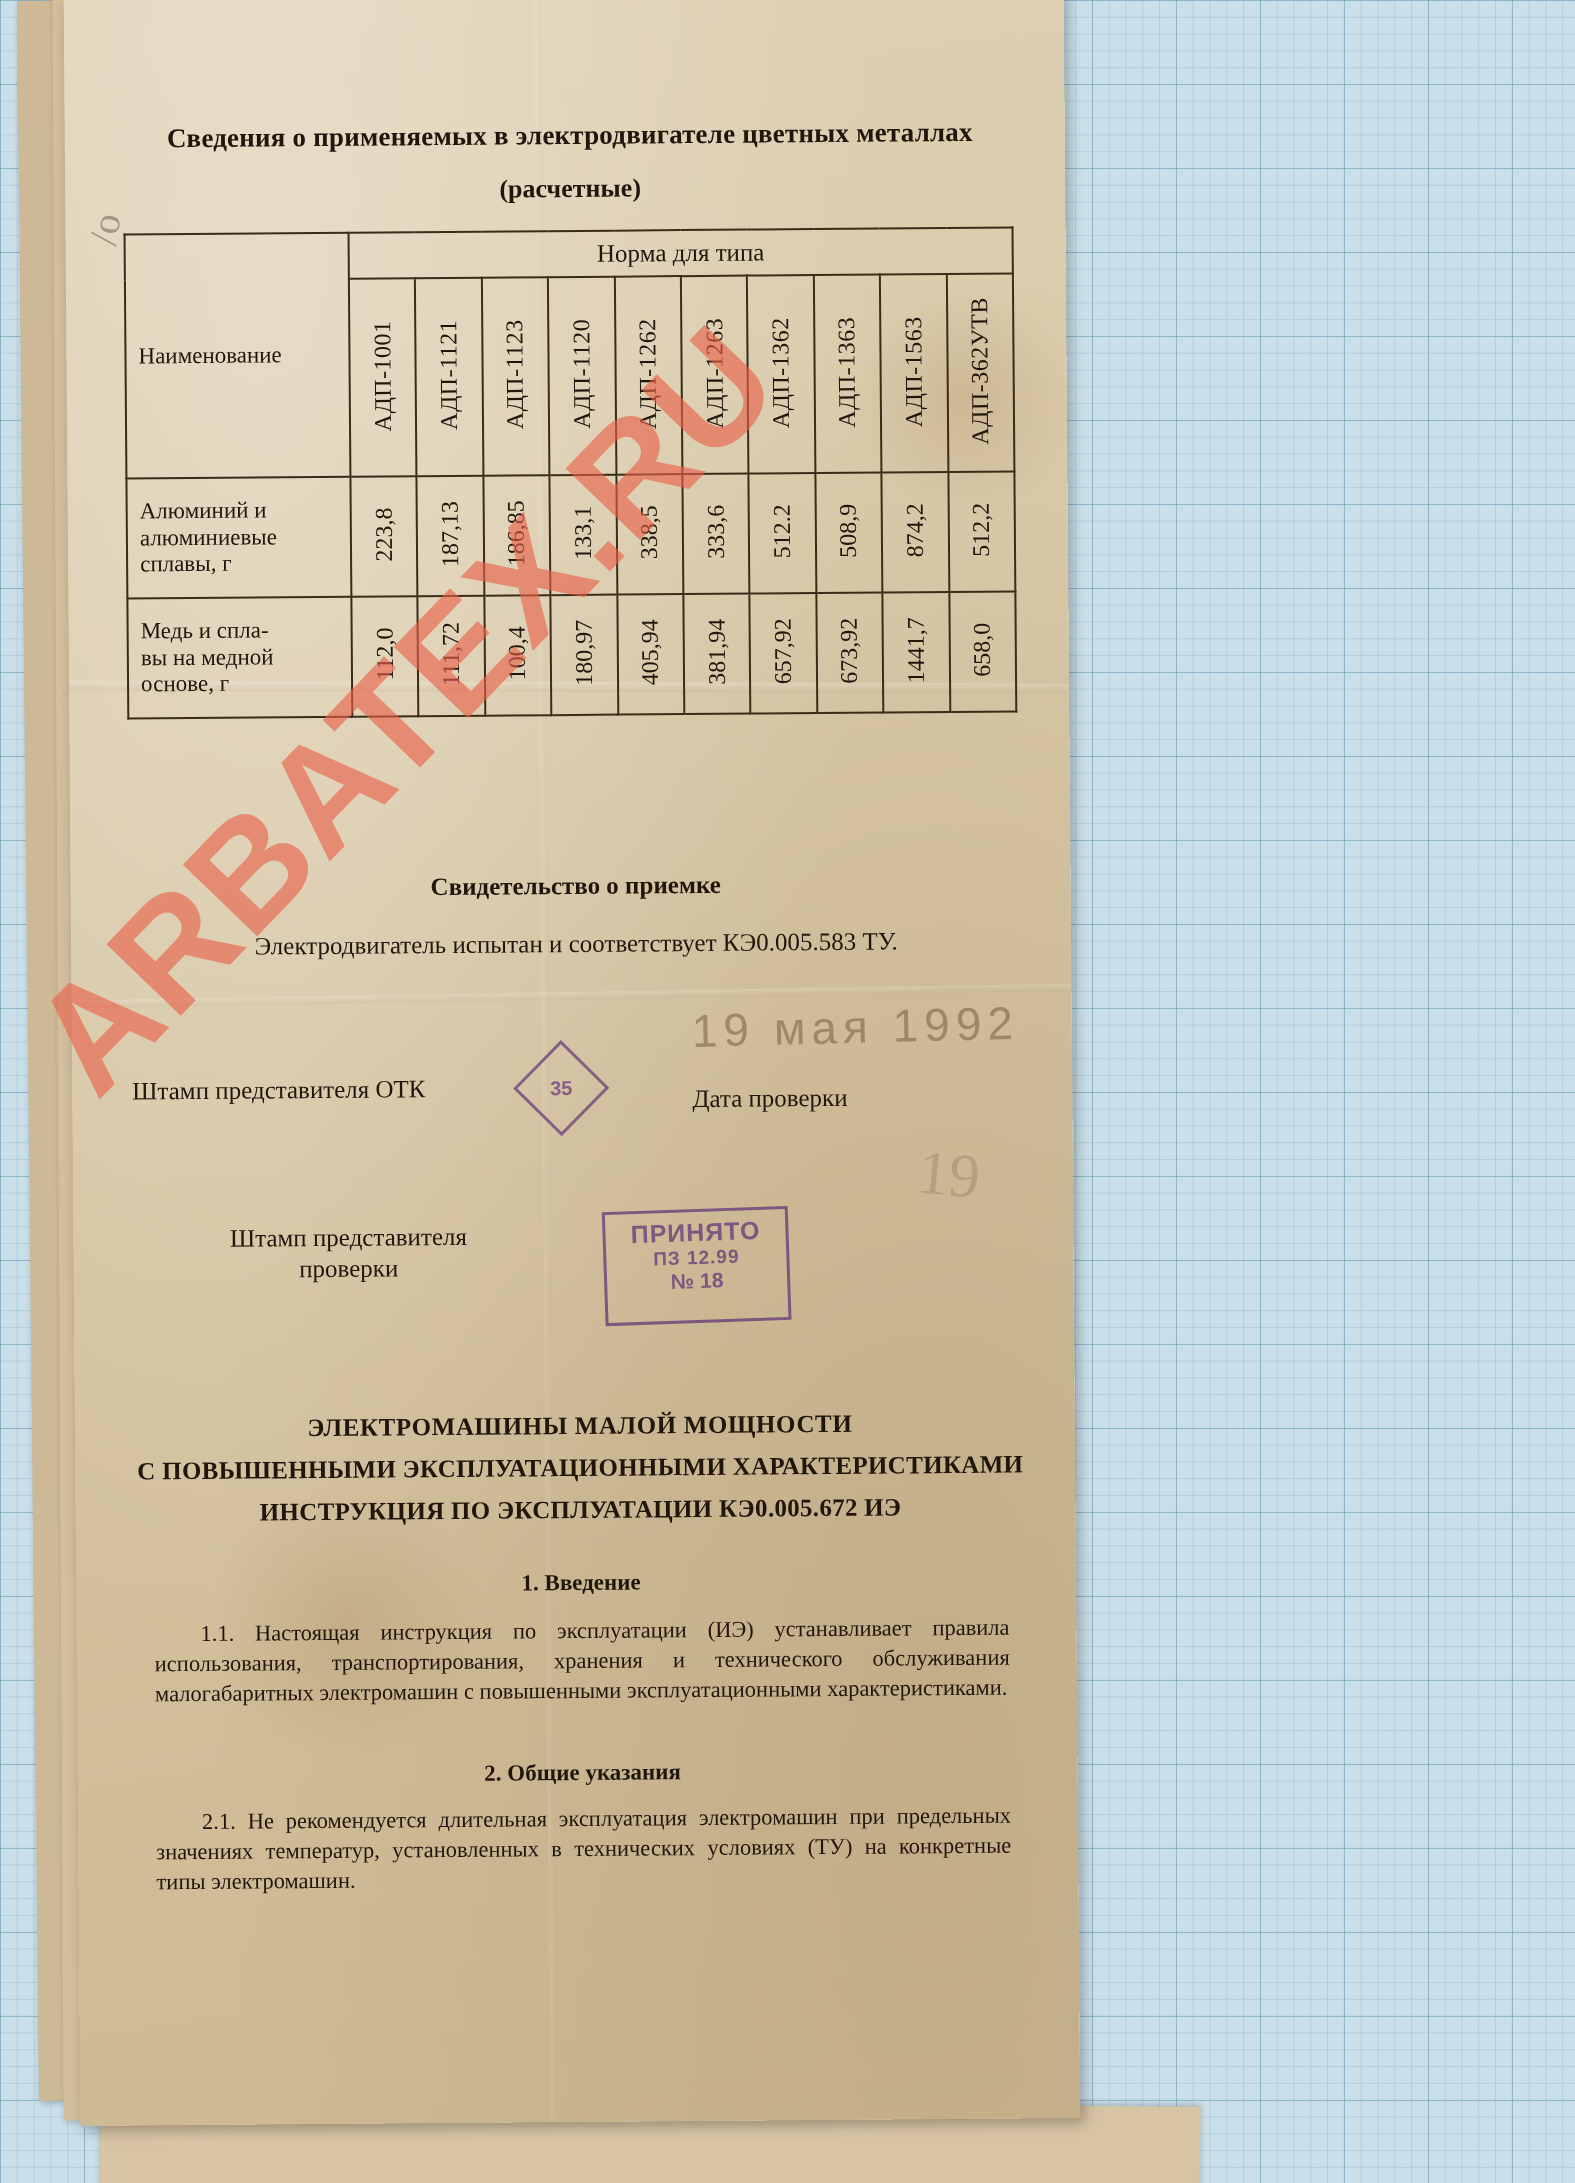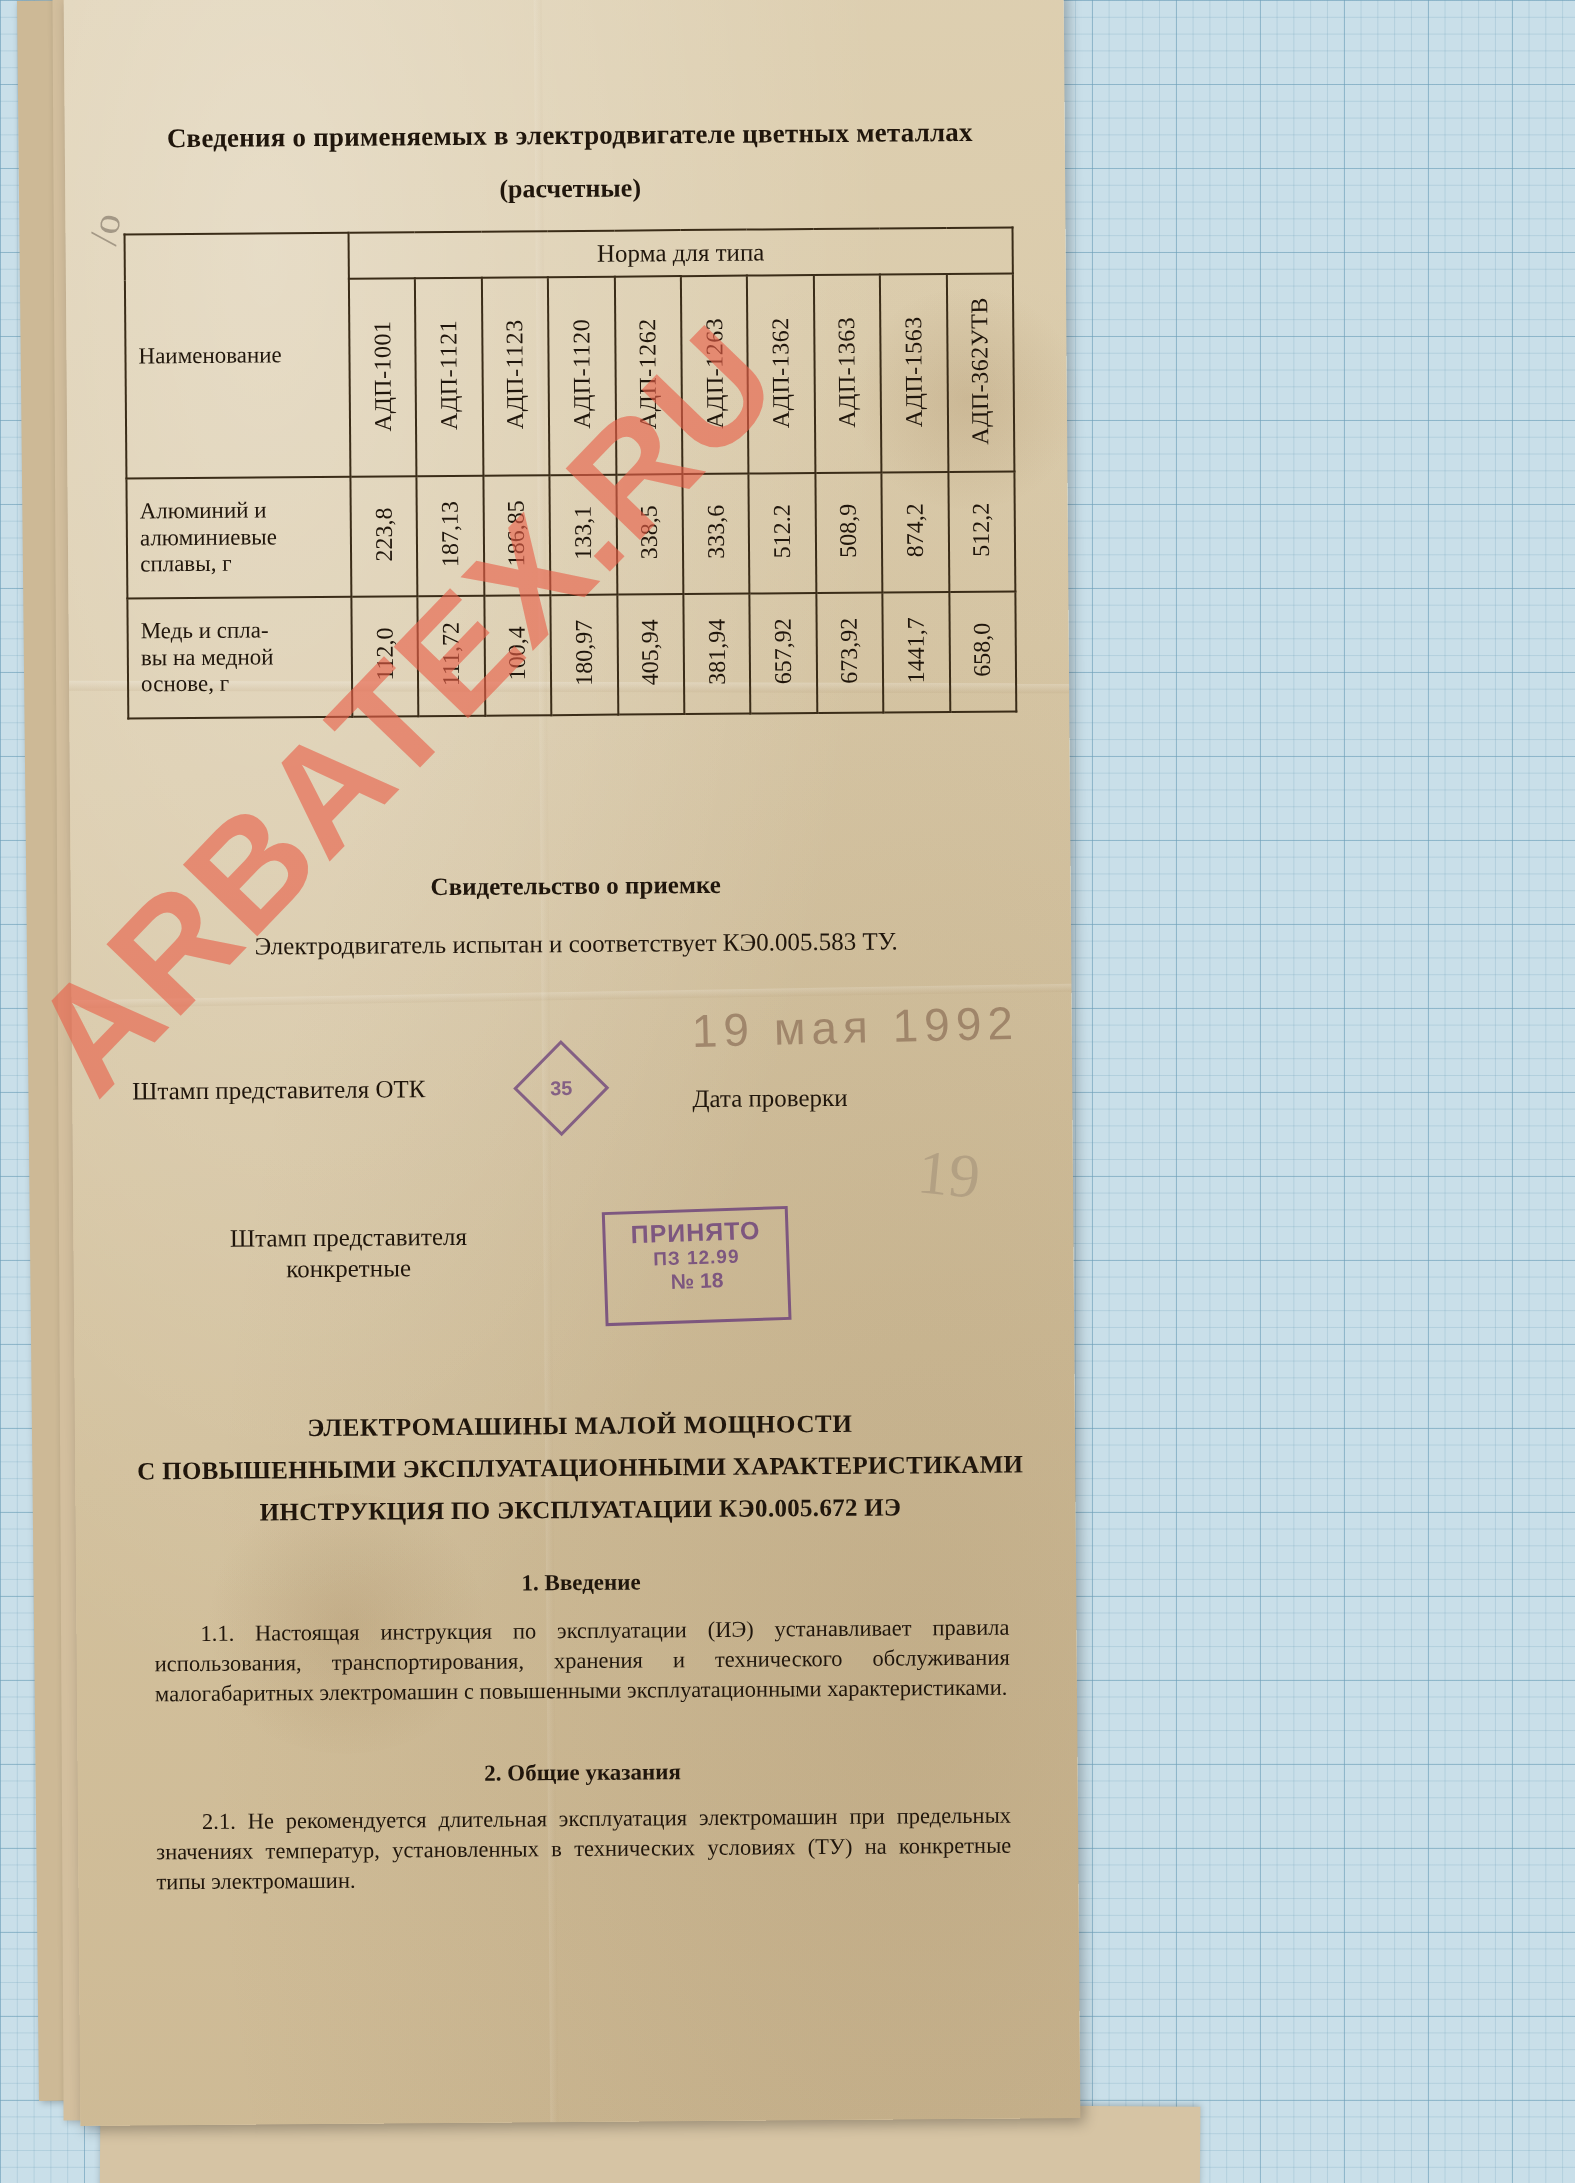--- a/index.html
+++ b/index.html
@@ -372,21 +372,21 @@
     <div class="date-stamp">19 мая 1992</div>
 
     <div class="otk-label">Штамп представителя ОТК</div>
     <div class="otk-diamond">
       <span>35</span>
     </div>
     <div class="date-label">Дата проверки</div>
 
     <div class="customer-stamp">
       <span>Штамп представителя</span><br>
-      <span>конкретные</span>
+      <span>проверки</span>
     </div>
 
     <div class="accepted-stamp">
       <div class="l1">ПРИНЯТО</div>
       <div class="l2">ПЗ 12.99</div>
       <div class="l3">№ 18</div>
     </div>
 
     <div class="pencil-19">19</div>
 

